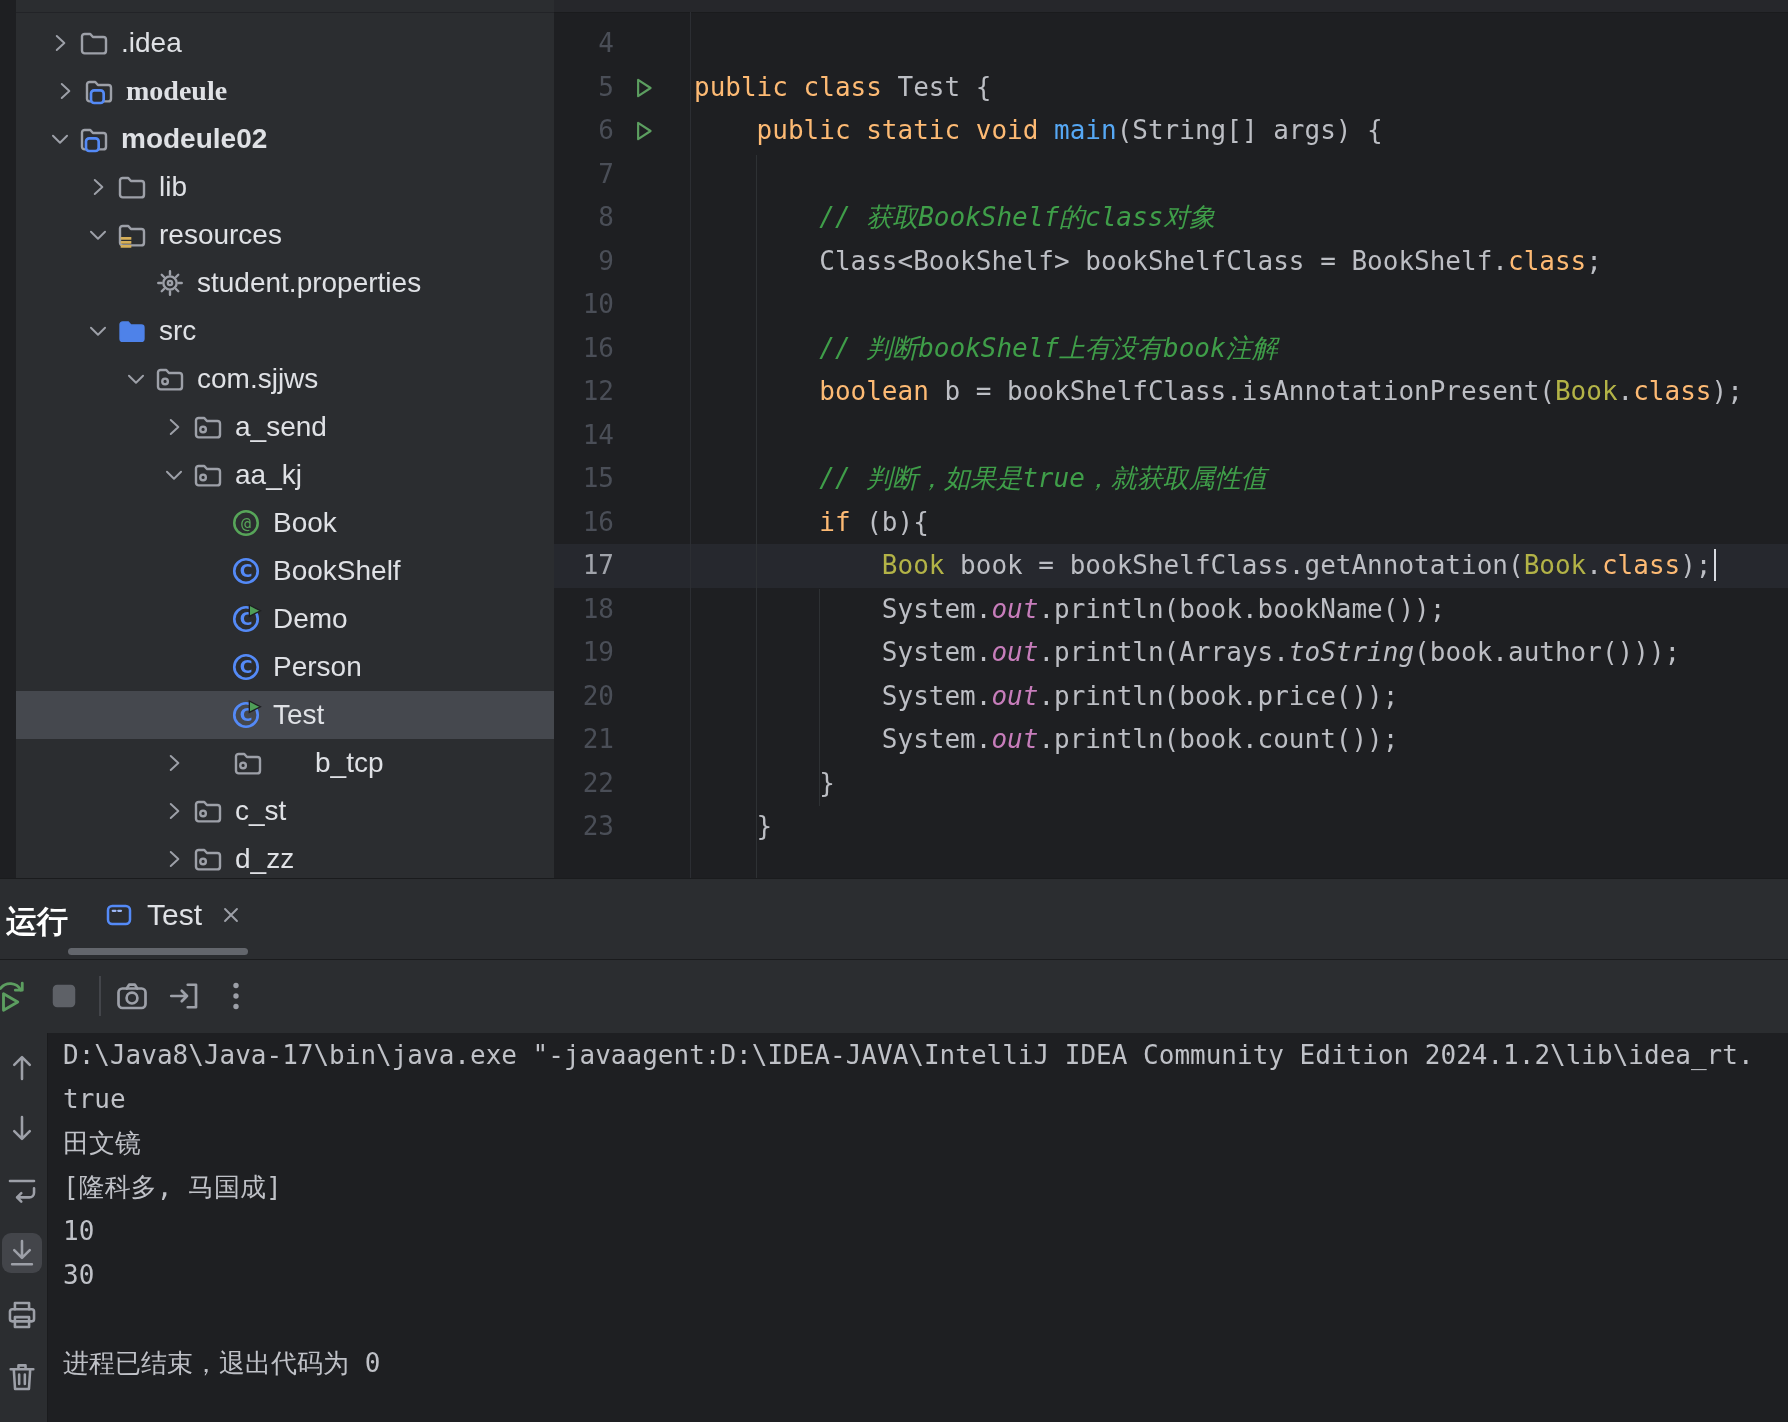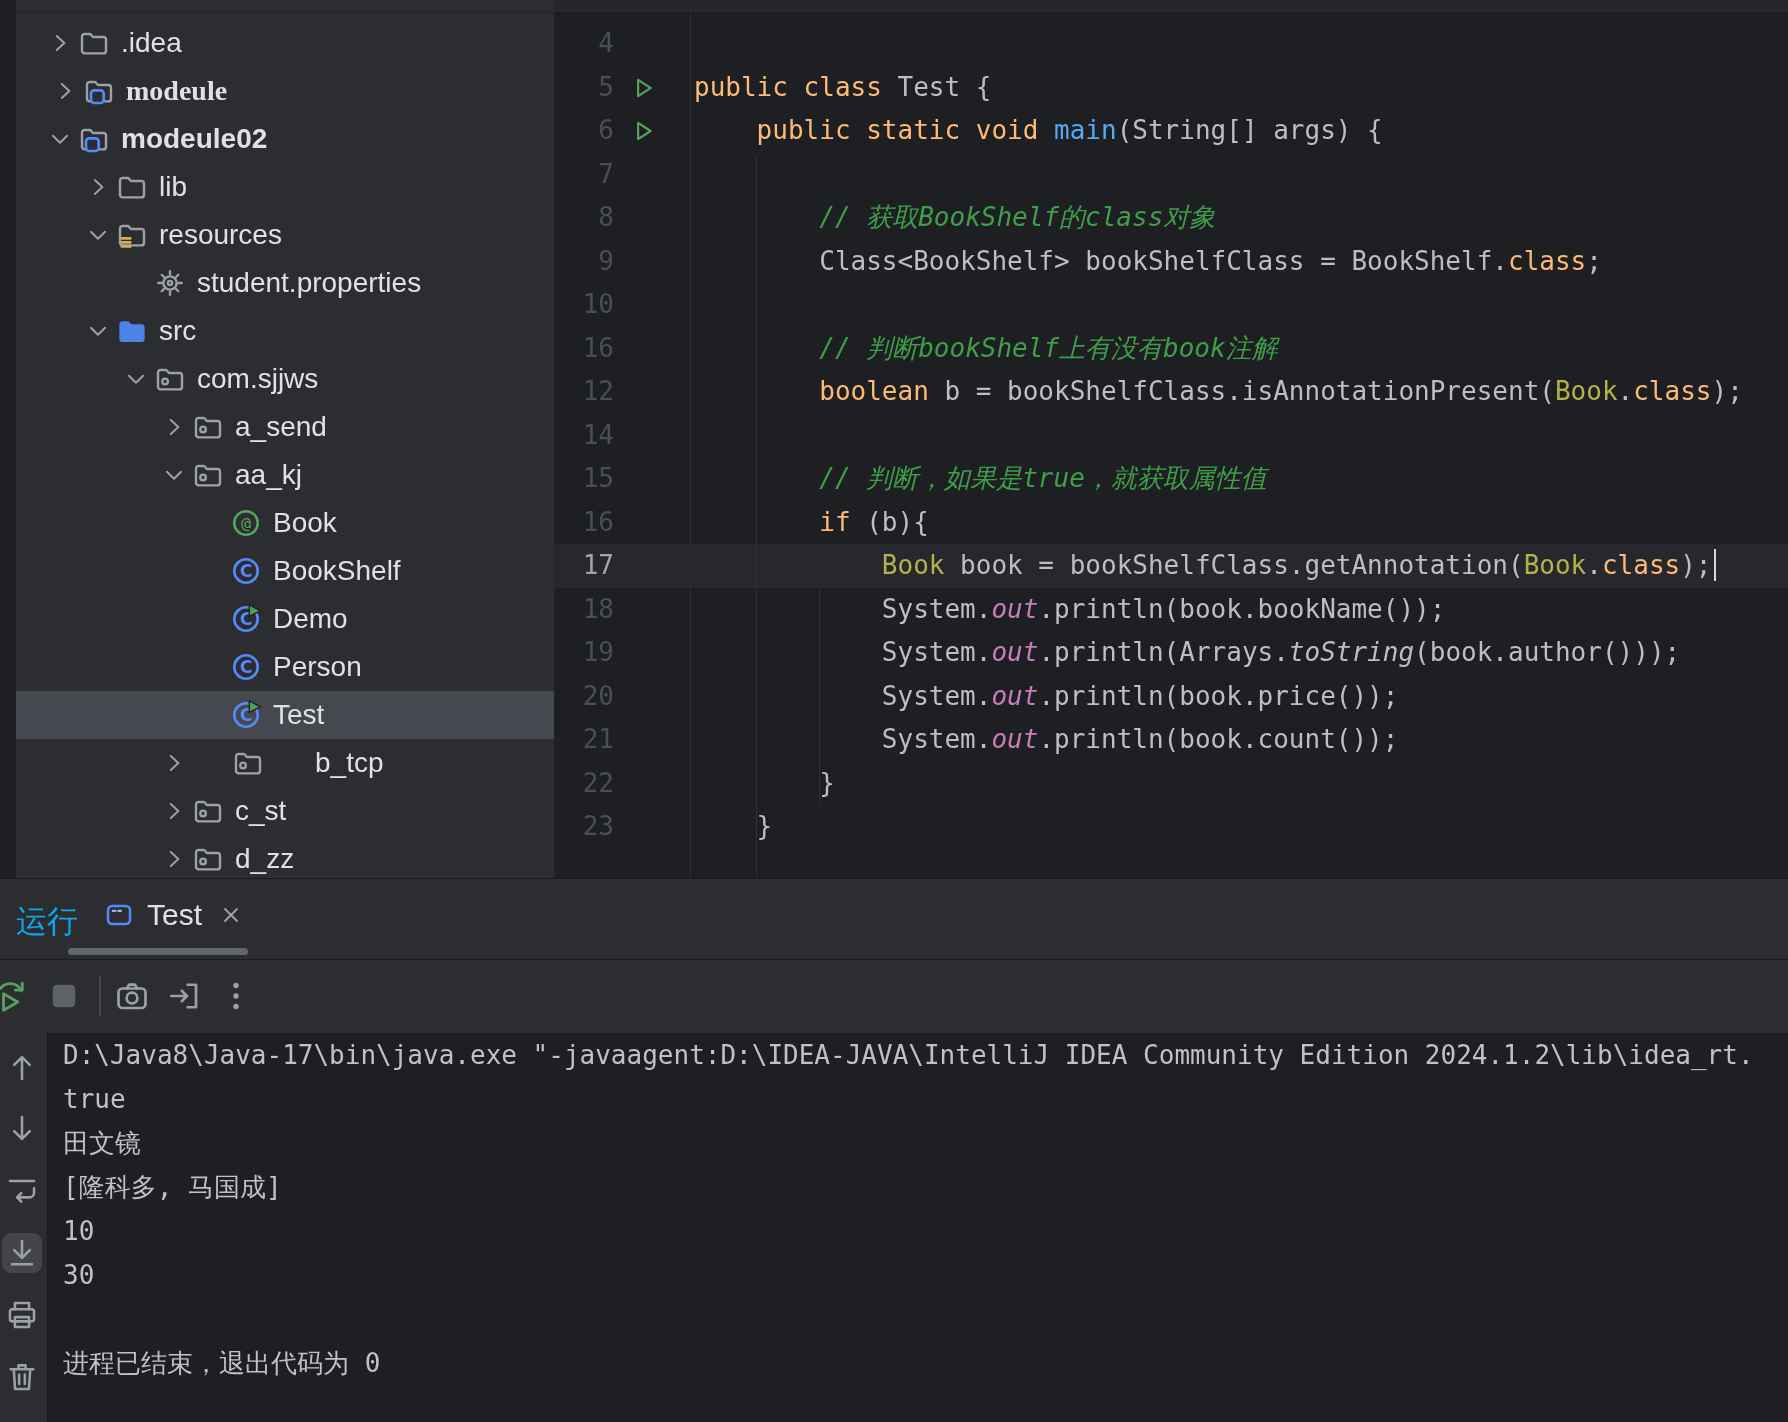--- a/index.html
+++ b/index.html
@@ -39,21 +39,21 @@
   .tok-mtd{color:#56A8F5;}
   .tok-itd{color:#BCBEC4;font-style:italic;}
   .caret{display:inline-block;width:2.5px;height:32px;background:#D6D9DF;vertical-align:-7px;margin-left:2px;}
   .iguide{position:absolute;width:1px;background:#2E3134;z-index:3;}
   #guide1{left:202px;top:155px;height:723px;}
   #guide2{left:265px;top:589px;height:217px;}
 
   
   .bottom{position:absolute;left:0;top:878px;right:0;bottom:0;background:#2B2D30;border-top:1px solid #1A1B1D;}
   .bheader{position:relative;height:80px;border-bottom:1px solid #1A1B1D;}
-  .btitle{position:absolute;left:16px;top:22px;font-size:31px;font-weight:400;color:#0ea5e9;white-space:nowrap;}
+  .btitle{position:absolute;left:6px;top:22px;font-size:31px;font-weight:700;color:#ffffff;white-space:nowrap;}
   .btab{position:absolute;left:104px;top:19px;display:flex;align-items:center;cursor:pointer;}
   .btab-icon{width:30px;height:30px;}
   .btab-label{margin-left:13px;font-size:30px;color:#DFE1E5;}
   .btab-close{margin-left:16px;width:26px;height:26px;cursor:pointer;}
   .tab-underline{position:absolute;left:68px;bottom:4px;width:180px;height:7px;border-radius:4px;background:#63666C;}
   .btoolbar{position:relative;height:73px;border-bottom:1px solid #1A1B1D;}
   .tbtn{position:absolute;top:18px;width:36px;height:36px;cursor:pointer;}
   .tb-rerun{left:-7px;}
   .tb-stop{left:46px;}
   .tb-camera{left:114px;}

